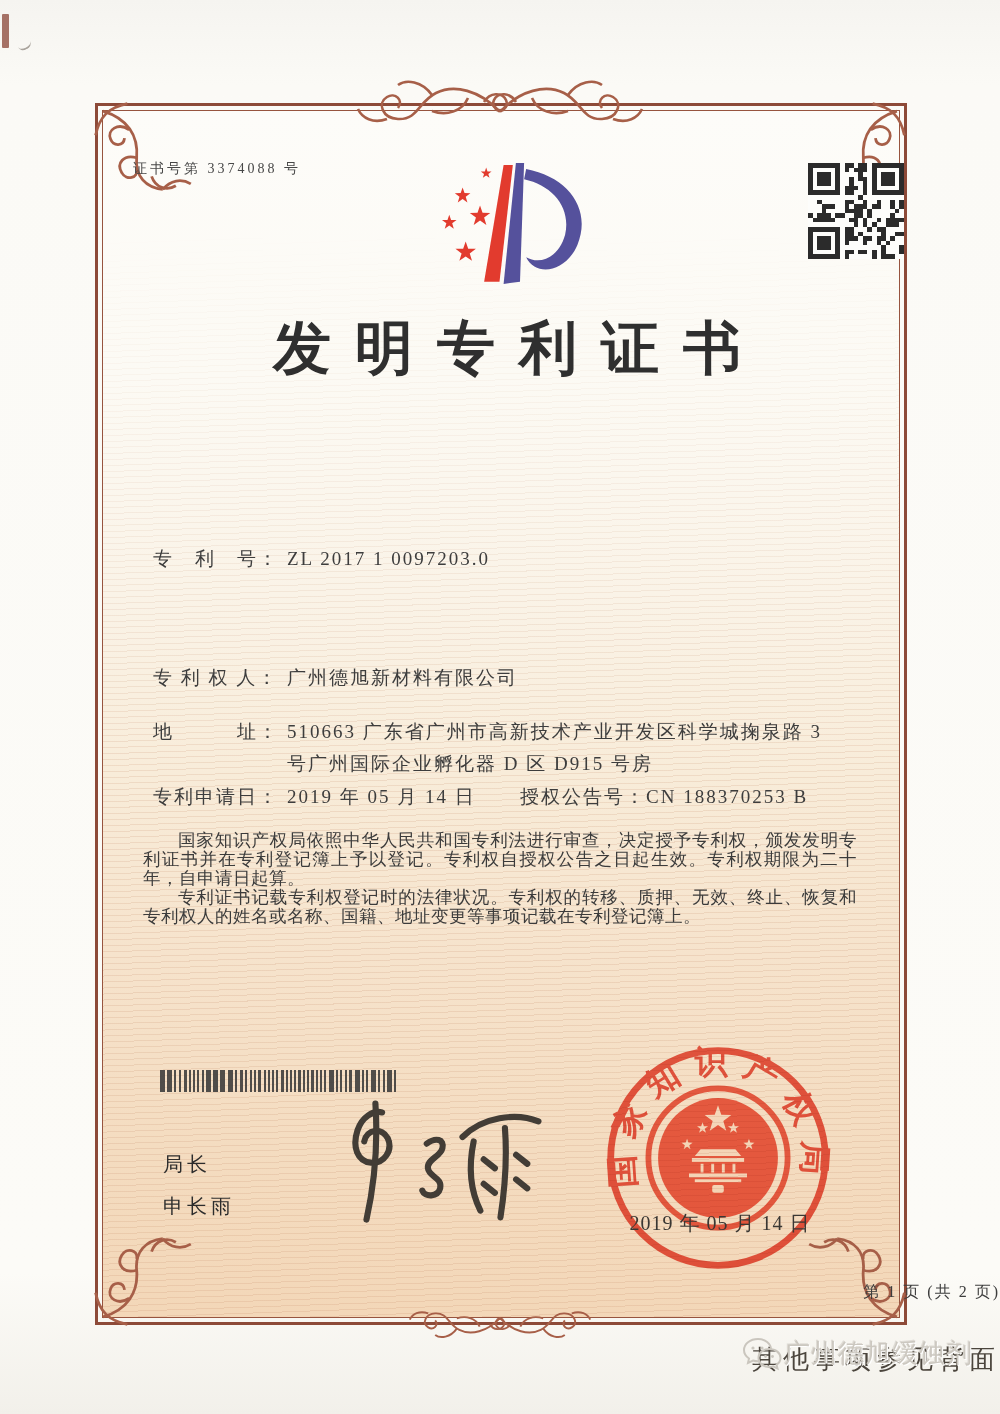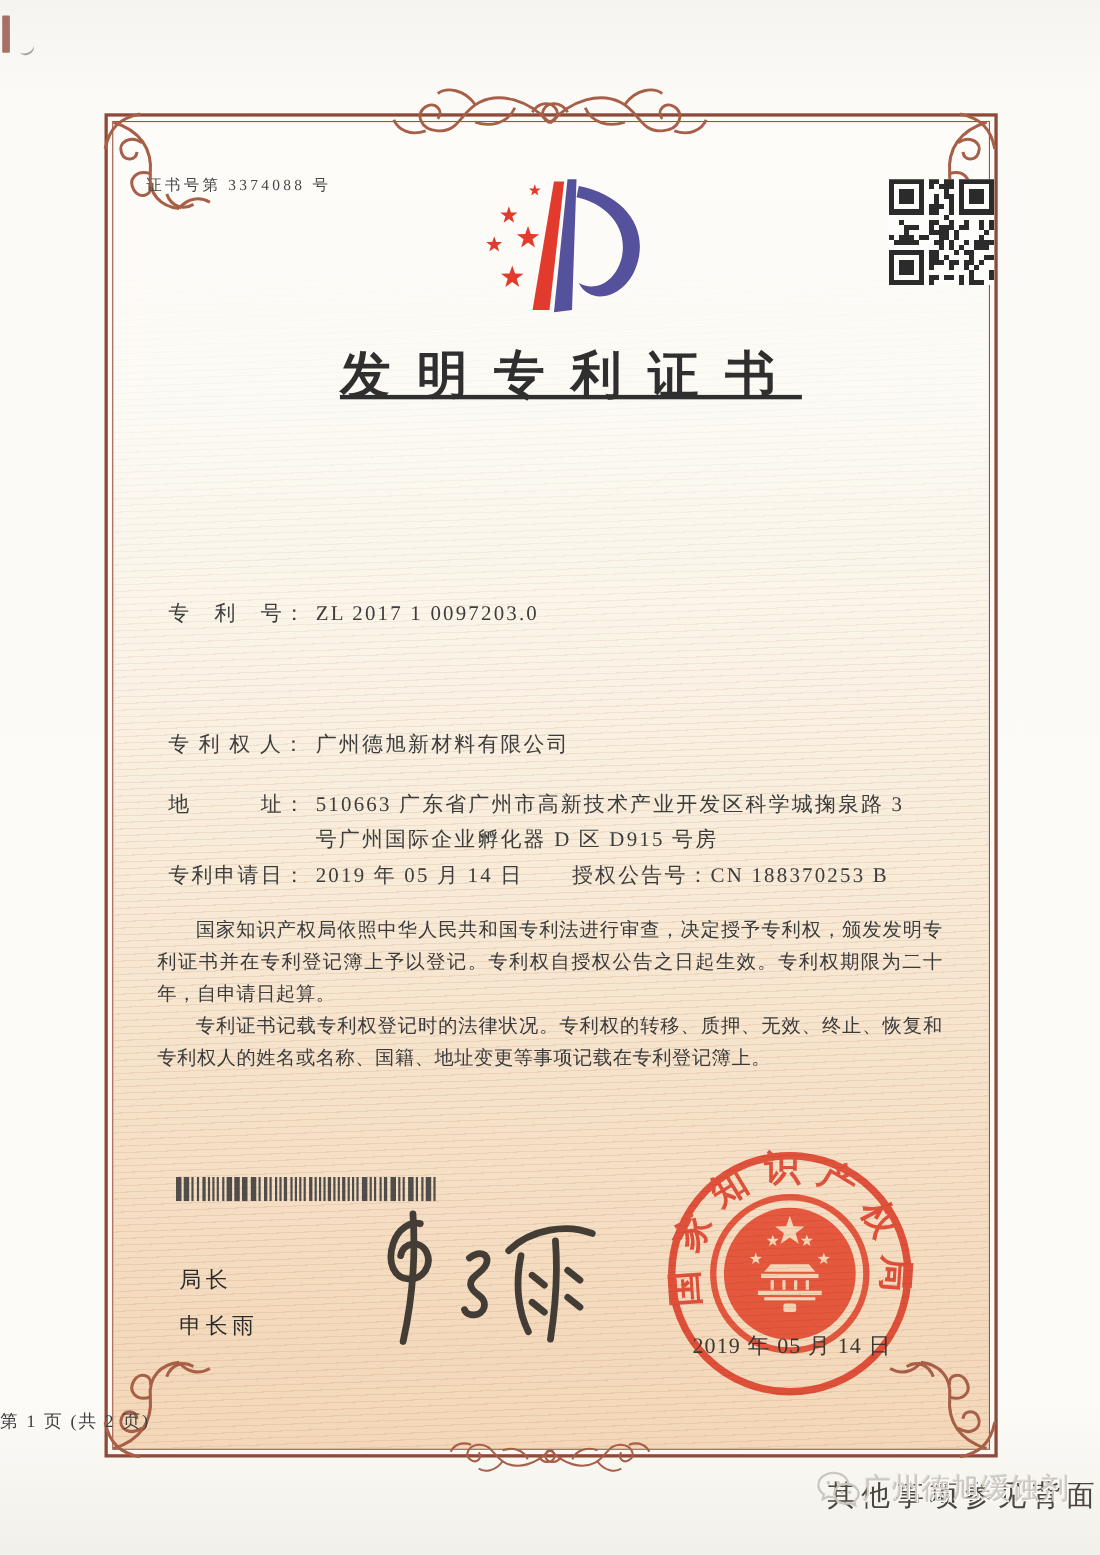--- a/index.html
+++ b/index.html
@@ -16,39 +16,39 @@
          background:repeating-linear-gradient(178deg,rgba(190,125,90,.16) 0 1px,rgba(0,0,0,0) 1px 6px);
          -webkit-mask-image:linear-gradient(180deg,transparent 0 10%,rgba(0,0,0,.45) 28%,#000 55%);
          mask-image:linear-gradient(180deg,transparent 0 10%,rgba(0,0,0,.45) 28%,#000 55%);}
   .orn{position:absolute;stroke:#a75f48;fill:none;stroke-width:3;}
   .corner-mark{position:absolute;left:2px;top:14px;width:7px;height:34px;background:#8a4436;opacity:.75;border-radius:1px;}
   .stray-mark{position:absolute;left:17px;top:38px;width:14px;height:10px;border-bottom:2px solid #6b6258;border-radius:50%;transform:rotate(-25deg);opacity:.55;}
 
   .cert-no{position:absolute;left:133px;top:160px;font-size:14px;letter-spacing:3px;color:#474747;}
   .logo{position:absolute;left:438px;top:156px;width:164px;height:140px;}
   .qr{position:absolute;left:808px;top:163px;width:96px;height:96px;}
-  .title{position:absolute;left:14px;right:0;top:310px;text-align:center;font-size:46px;font-weight:bold;
-         letter-spacing:24px;text-indent:24px;color:#2f2f2f;text-decoration:underline;}
+  .title{position:absolute;left:14px;right:0;top:310px;text-align:center;font-size:58px;font-weight:bold;
+         letter-spacing:24px;text-indent:24px;color:#2f2f2f;}
 
   .field-row{position:absolute;left:153px;font-size:19px;letter-spacing:2px;color:#3d3d3d;line-height:32px;white-space:nowrap;}
   .f-label{display:inline-block;min-width:130px;vertical-align:top;}
   .f-value{display:inline-block;margin-left:4px;white-space:pre-line;vertical-align:top;}
   .pair2{position:absolute;left:367px;top:0;white-space:nowrap;}
 
-  .body-text{position:absolute;left:143px;top:831px;width:714px;font-size:17.5px;line-height:29px;
+  .body-text{position:absolute;left:143px;top:831px;width:714px;font-size:17.5px;line-height:19px;
              text-align:justify;color:#3b3b3b;letter-spacing:.5px;}
   .body-text p{margin:0;text-indent:2em;}
 
   .barcode{position:absolute;left:160px;top:1070px;width:242px;height:22px;opacity:.88;}
   .director{position:absolute;left:163px;top:1143px;font-size:20px;letter-spacing:4px;color:#2c2c2c;line-height:42px;}
   .signature{position:absolute;left:295px;top:1098px;width:268px;height:136px;opacity:.92;}
   .seal{position:absolute;left:602px;top:1042px;width:232px;height:232px;mix-blend-mode:multiply;opacity:.93;}
   .seal-date{position:absolute;left:620px;top:1210px;width:200px;text-align:center;font-size:20px;
              letter-spacing:1px;color:#3a3733;z-index:5;}
-  .page-num{position:absolute;left:0;right:0;top:1282px;text-align:left;font-size:16px;letter-spacing:2px;color:#3d3d3d;}
+  .page-num{position:absolute;left:0;right:0;top:1282px;text-align:right;font-size:16px;letter-spacing:2px;color:#3d3d3d;}
   .back-note{position:absolute;left:0;right:0;top:1342px;text-align:right;font-size:26px;letter-spacing:5px;color:#4b453d;}
   .watermark{position:absolute;left:742px;top:1336px;display:flex;align-items:flex-start;gap:0;}
   .watermark-text{font-size:26px;letter-spacing:1px;color:#ccc8c0;
                   text-shadow:1px 1px 0 #ffffff,-1px -1px 0 rgba(120,110,100,.18);}
 </style>
 </head>
 <body>
 
 <div class="page">
 

